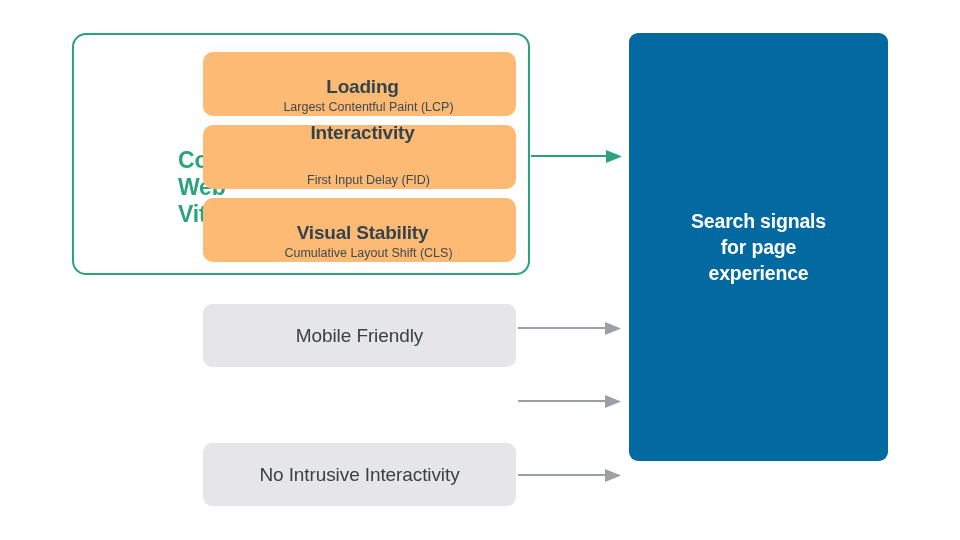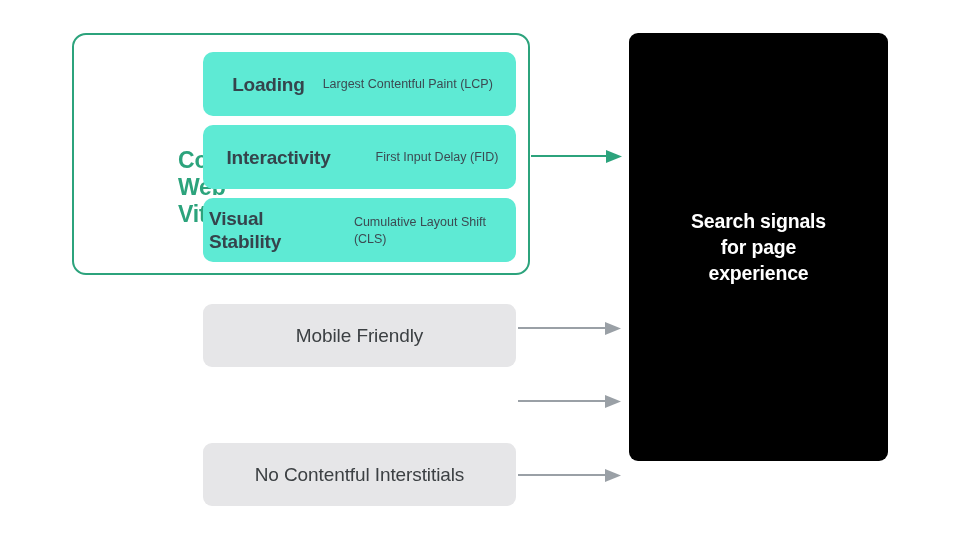--- a/index.html
+++ b/index.html
@@ -49,27 +49,27 @@
     letter-spacing: -0.2px;
     text-align: left;
   }
 
   
   .metric-card {
     position: absolute;
     left: 203px;
     width: 313px;
     height: 64px;
-    background: #5eead4;
+    background: #fdba74;
     border-radius: 10px;
     box-sizing: border-box;
     display: flex;
-    flex-direction: row;
+    flex-direction: column;
     align-items: center;
-    justify-content: center;
+    justify-content: flex-end;
   }
   .metric-card.m1 { top: 52px; }
   .metric-card.m2 { top: 125px; gap: 27px; }
   .metric-card.m3 { top: 198px; }
 
   .metric-title {
     color: #35444C;
     font-size: 19px;
     font-weight: bold;
     line-height: 23px;
@@ -109,21 +109,21 @@
     letter-spacing: -0.1px;
   }
 
   
   .blue-box {
     position: absolute;
     left: 629px;
     top: 33px;
     width: 259px;
     height: 428px;
-    background: #000000;
+    background: #0369a1;
     border-radius: 9px;
     display: flex;
     align-items: center;
     justify-content: center;
   }
   .blue-text {
     color: #ffffff;
     font-size: 19.5px;
     font-weight: bold;
     line-height: 26px;
@@ -167,21 +167,21 @@
     <div class="metric-title">Visual Stability</div>
     <div class="metric-sub">Cumulative Layout Shift (CLS)</div>
   </div>
 
   <div class="gray-card g1">
     <div class="gray-label">Mobile Friendly</div>
   </div>
 
 
   <div class="gray-card g3">
-    <div class="gray-label">No Contentful Interstitials</div>
+    <div class="gray-label">No Intrusive Interactivity</div>
   </div>
 
   <div class="blue-box">
     <div class="blue-text">Search signals
 for page
 experience</div>
   </div>
 
   <svg id="arrows" viewBox="0 0 960 540">
 

